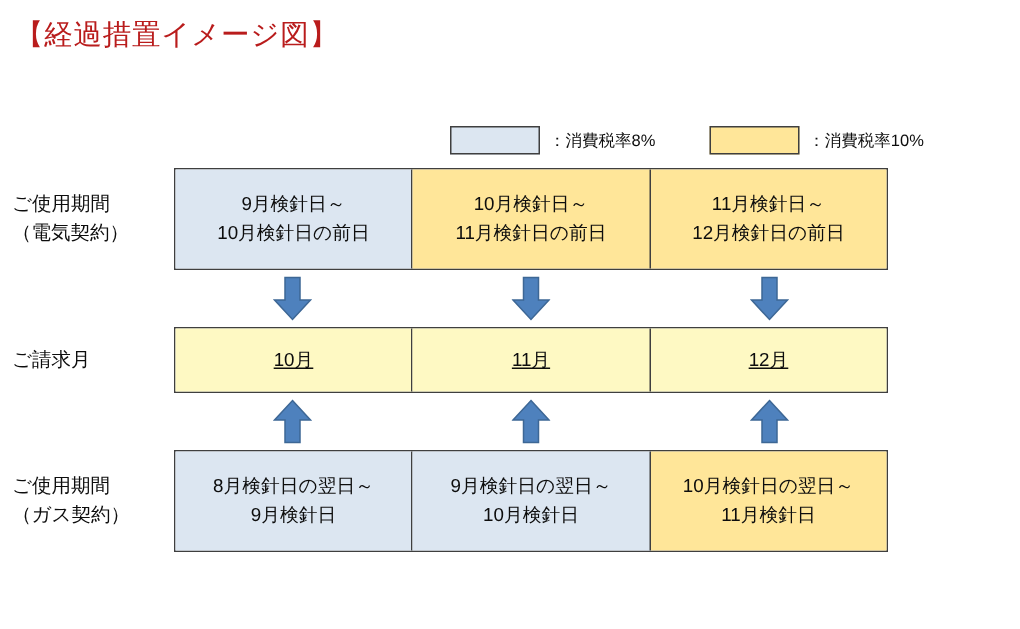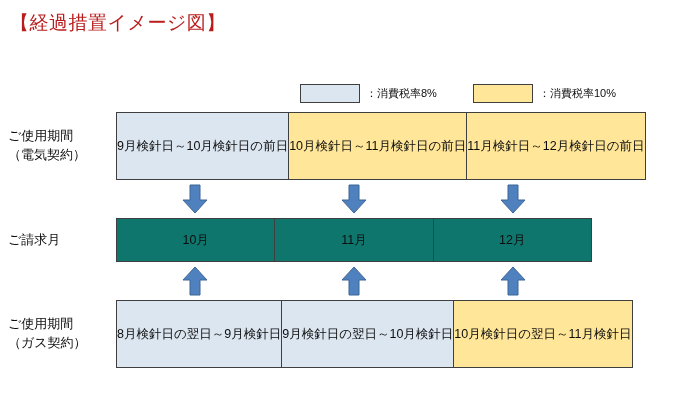--- a/index.html
+++ b/index.html
@@ -89,33 +89,34 @@
     flex: 1 1 auto;
     display: flex;
     border: 1px solid #3f3f3f;
     box-sizing: border-box;
     margin-right: 20px;
   }
   .cell {
     flex: 1 1 0;
     box-sizing: border-box;
     display: flex;
+    flex-direction: column;
     justify-content: center;
     align-items: center;
     text-align: center;
     font-size: 12.5px;
     line-height: 1.5;
     color: #0d0d0d;
     border-right: 1px solid #3f3f3f;
     white-space: nowrap;
   }
   .cell:last-child { border-right: none; }
   .cell.blue   { background: #DCE6F1; }
   .cell.yellow { background: #FFE699; }
-  .cell.gray   { background: #0f766e; }
+  .cell.gray   { background: #fef9c3; text-decoration: underline; }
 
   .band-electric .cells { height: 68px; }
   .band-billing  .cells { height: 44px; }
   .band-gas      .cells { height: 68px; }
 
   
   .arrow-strip {
     position: relative;
     height: 38px;
     margin-left: 116px;

